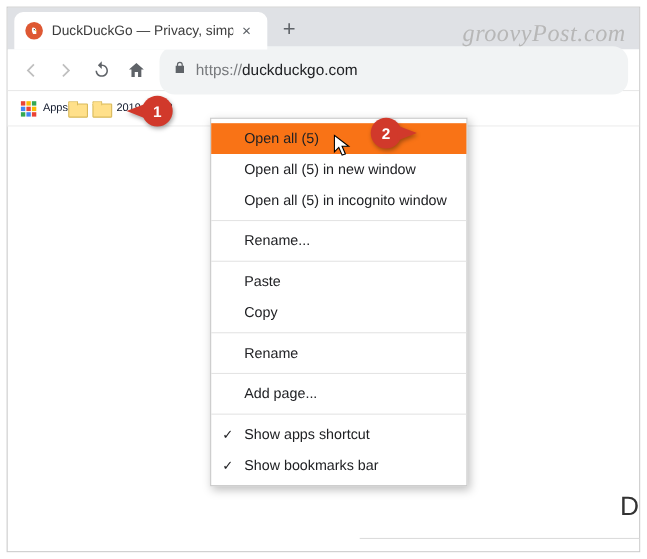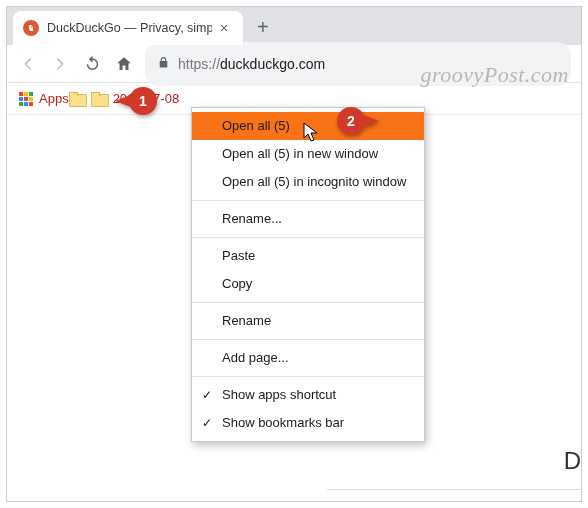--- a/index.html
+++ b/index.html
@@ -1,36 +1,36 @@
 <!DOCTYPE html>
 <html><head>
 <meta charset="utf-8">
 <style>
   * { box-sizing: border-box; margin: 0; padding: 0; font-family: "Segoe UI", Arial, sans-serif; }
   body { width: 588px; height: 508px; background: #fff; position: relative; overflow: hidden; }
   .frame { position: absolute; left: 6px; top: 6px; width: 576px; height: 496px; border: 1px solid #ccc; background: #fff; }
-  .watermark { position: absolute; right: 12px; top: 10px; font-size: 22px; color: #b7b7b7; font-style: italic; font-family: Georgia, 'Times New Roman', serif; letter-spacing: 0.5px; margin-top: 45px; }
+  .watermark { position: absolute; right: 12px; top: 10px; font-size: 22px; color: #b7b7b7; font-style: italic; font-family: Georgia, 'Times New Roman', serif; letter-spacing: 0.5px; }
   
   .tabstrip { height: 38px; background: #dfe1e5; display: flex; align-items: flex-end; padding-left: 6px; }
   .tab { display: flex; align-items: center; background: #fff; height: 34px; border-radius: 8px 8px 0 0; padding: 0 10px; gap: 8px; min-width: 230px; position: relative; }
   .tab .favicon { width: 16px; height: 16px; border-radius: 50%; background: #de5833; display:flex; align-items:center; justify-content:center; }
   .tab .favicon svg { width:10px; height:10px; }
   .tab .title { font-size: 12.5px; color: #3c3c3c; white-space: nowrap; overflow: hidden; text-overflow: clip; max-width: 165px; }
   .tab .close { color: #5f6368; font-size: 14px; line-height: 1; cursor: pointer; }
   .newtab { color: #5f6368; font-size: 20px; padding: 0 10px 6px 14px; cursor: pointer; }
   
   .toolbar { height: 38px; background: #fff; display: flex; align-items: center; gap: 10px; padding: 0 10px; border-bottom: 1px solid #e4e4e4; }
   .navbtn { color: #5f6368; display:flex; align-items:center; justify-content:center; width:22px; height:22px; }
   .navbtn.disabled { color: #bfbfbf; }
   .omnibox { flex: 1; height: 44px; background: #f1f3f4; border-radius: 14px; display: flex; align-items: center; padding: 0 12px; gap: 8px; }
   .lock { color: #5f6368; }
   .urlprefix { color: #77797c; font-size: 14px; }
   .urlhost { color: #202124; font-size: 14px; }
   
-  .bmbar { height: 32px; background: #fff; display: flex; align-items: center; padding: 0 12px; border-bottom: 1px solid #ededed; font-size: 13px; color: #b91c1c; }
+  .bmbar { height: 32px; background: #fff; display: flex; align-items: center; padding: 0 12px; border-bottom: 1px solid #ededed; font-size: 10px; color: #0f172a; }
   .bm-item { display: flex; align-items: center; gap: 6px; cursor: pointer; }
   .apps-icon { display:inline-grid; grid-template-columns:repeat(3,4px); grid-template-rows:repeat(3,4px); gap:1px; }
   .apps-icon span { width:4px; height:4px; }
   .apps-icon span:nth-child(1){background:#ea4335}.apps-icon span:nth-child(2){background:#fbbc04}.apps-icon span:nth-child(3){background:#34a853}
   .apps-icon span:nth-child(4){background:#4285f4}.apps-icon span:nth-child(5){background:#ea4335}.apps-icon span:nth-child(6){background:#fbbc04}
   .apps-icon span:nth-child(7){background:#34a853}.apps-icon span:nth-child(8){background:#4285f4}.apps-icon span:nth-child(9){background:#ea4335}
   .folder-icon { width:16px; height:13px; position:relative; }
   .folder-icon::before { content:""; position:absolute; left:0; top:2px; width:16px; height:11px; background:#ffe08a; border:1px solid #d9b95a; border-radius:1px; }
   .folder-icon::after { content:""; position:absolute; left:0; top:0; width:7px; height:3px; background:#ffe08a; border:1px solid #d9b95a; border-bottom:none; border-radius:1px 1px 0 0; }
   

